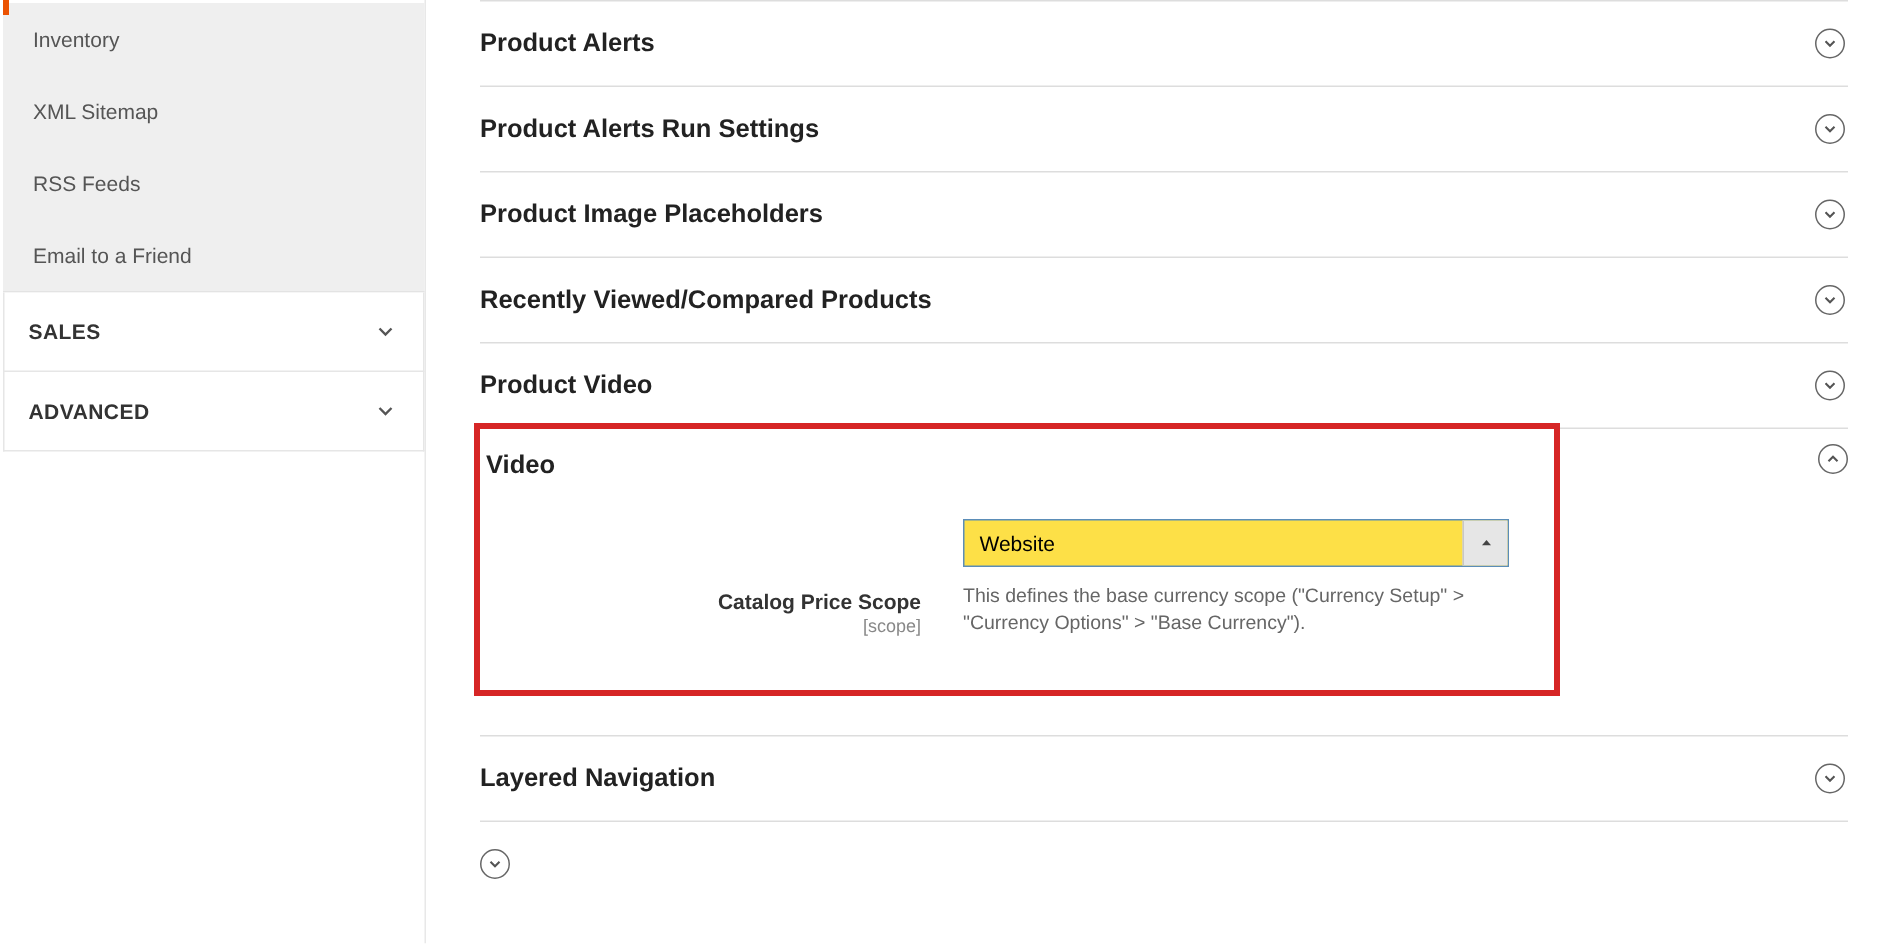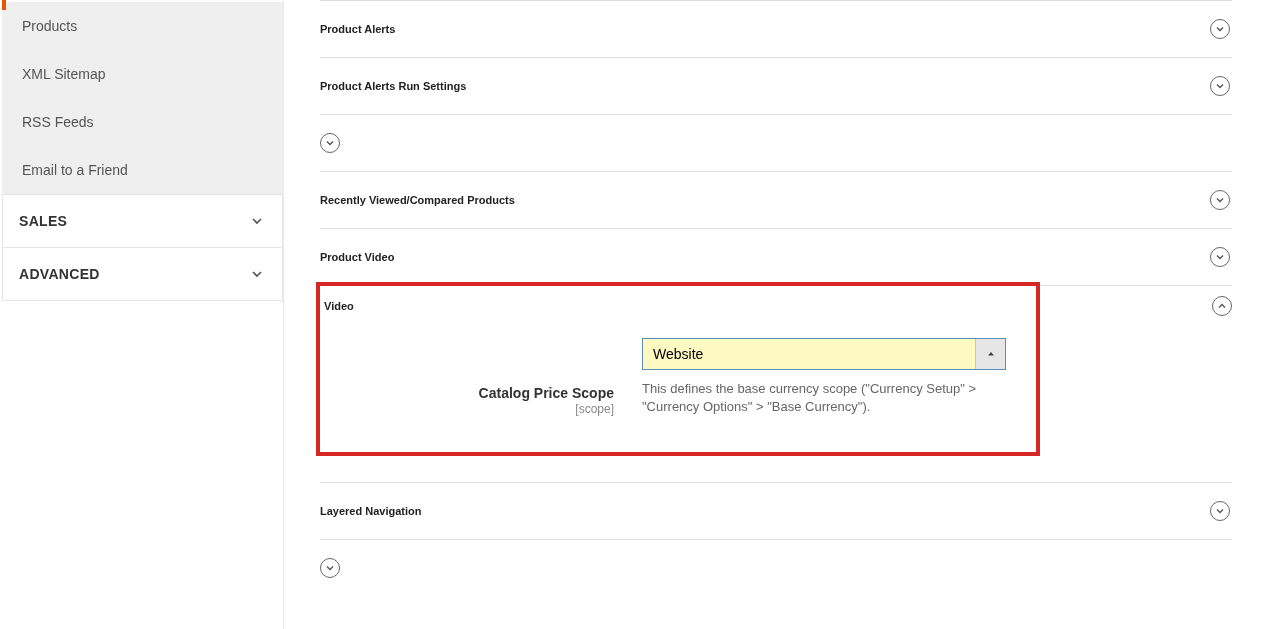--- a/index.html
+++ b/index.html
@@ -72,21 +72,21 @@
       display: flex;
       align-items: center;
       justify-content: space-between;
       padding: 18px 2px 18px 0;
       cursor: pointer;
     }
     .section-header.first {
       border-top: 1px solid #ddd;
     }
     .section-title {
-      font-size: 11px;
+      font-size: 17px;
       font-weight: 700;
       color: #222;
     }
     .circle-chev {
       width: 20px; height: 20px;
       border: 1px solid #666;
       border-radius: 50%;
       display: flex; align-items: center; justify-content: center;
     }
     .circle-chev svg { display:block; }
@@ -135,21 +135,21 @@
     .select-wrap {
       position: relative;
       width: 364px;
     }
     .select-wrap select {
       width: 100%;
       height: 32px;
       padding: 4px 32px 4px 10px;
       font-size: 14px;
       border: 1px solid #5b8db8;
-      background: #fef9c3;
+      background: #fde047;
       appearance: none;
       -webkit-appearance: none;
     }
     .select-arrow {
       position: absolute;
       right: 1px;
       top: 1px;
       bottom: 1px;
       width: 30px;
       background: #e6e6e6;
@@ -172,21 +172,21 @@
       top: 14px;
     }
   </style>
 </head>
 <body>
 
 <div class="layout">
   <div class="sidebar">
     <span class="orange-marker"></span>
     <div class="sidebar-group">
-      <div class="sidebar-item">Products</div>
+      <div class="sidebar-item">Inventory</div>
       <div class="sidebar-item">XML Sitemap</div>
       <div class="sidebar-item">RSS Feeds</div>
       <div class="sidebar-item">Email to a Friend</div>
     </div>
     <div class="sidebar-group white">
       <div class="sidebar-header">
         <span>SALES</span>
         <span class="chev">
           <svg width="14" height="14" viewBox="0 0 14 14">
               <polyline points="3,5 7,9 11,5" fill="none" stroke="#555" stroke-width="1.6"></polyline>
@@ -225,20 +225,21 @@
         <span class="circle-chev">
           <svg width="10" height="10" viewBox="0 0 10 10">
               <polyline points="2,3.5 5,6.5 8,3.5" fill="none" stroke="#555" stroke-width="1.4"></polyline>
             </svg>
         </span>
       </div>
     </div>
 
     <div class="section">
       <div class="section-header">
+        <span class="section-title">Product Image Placeholders</span>
         <span class="circle-chev">
           <svg width="10" height="10" viewBox="0 0 10 10">
               <polyline points="2,3.5 5,6.5 8,3.5" fill="none" stroke="#555" stroke-width="1.4"></polyline>
             </svg>
         </span>
       </div>
     </div>
 
     <div class="section">
       <div class="section-header">

